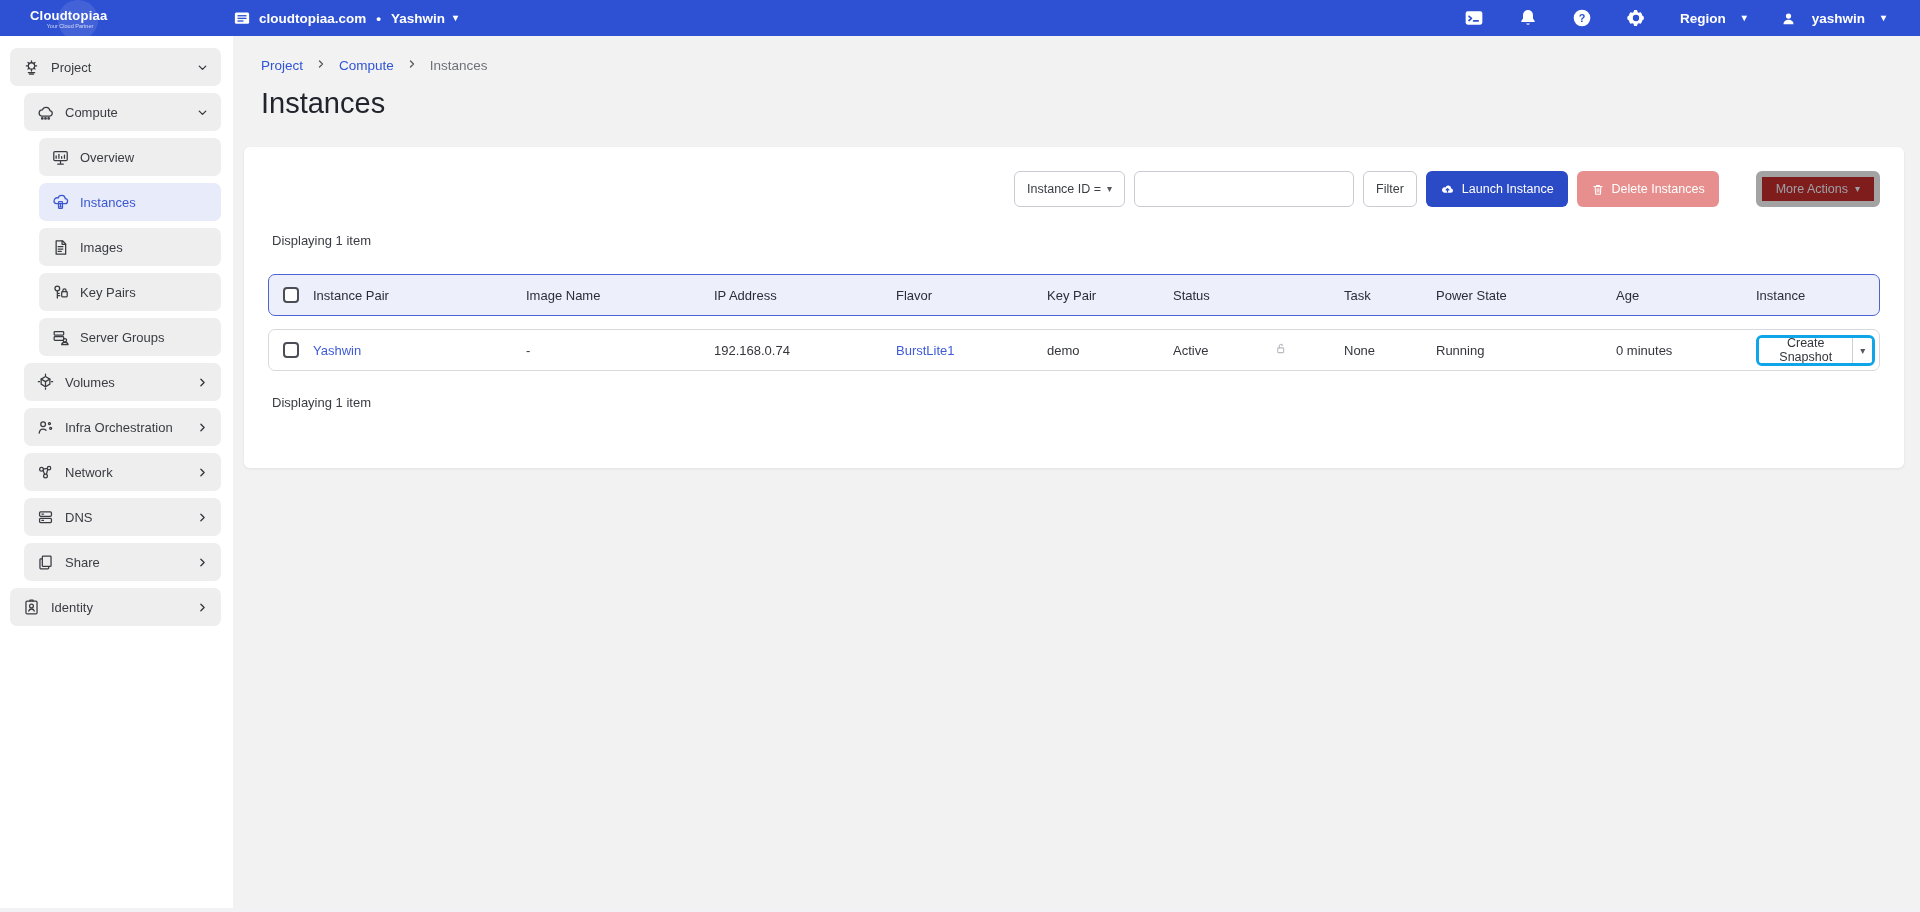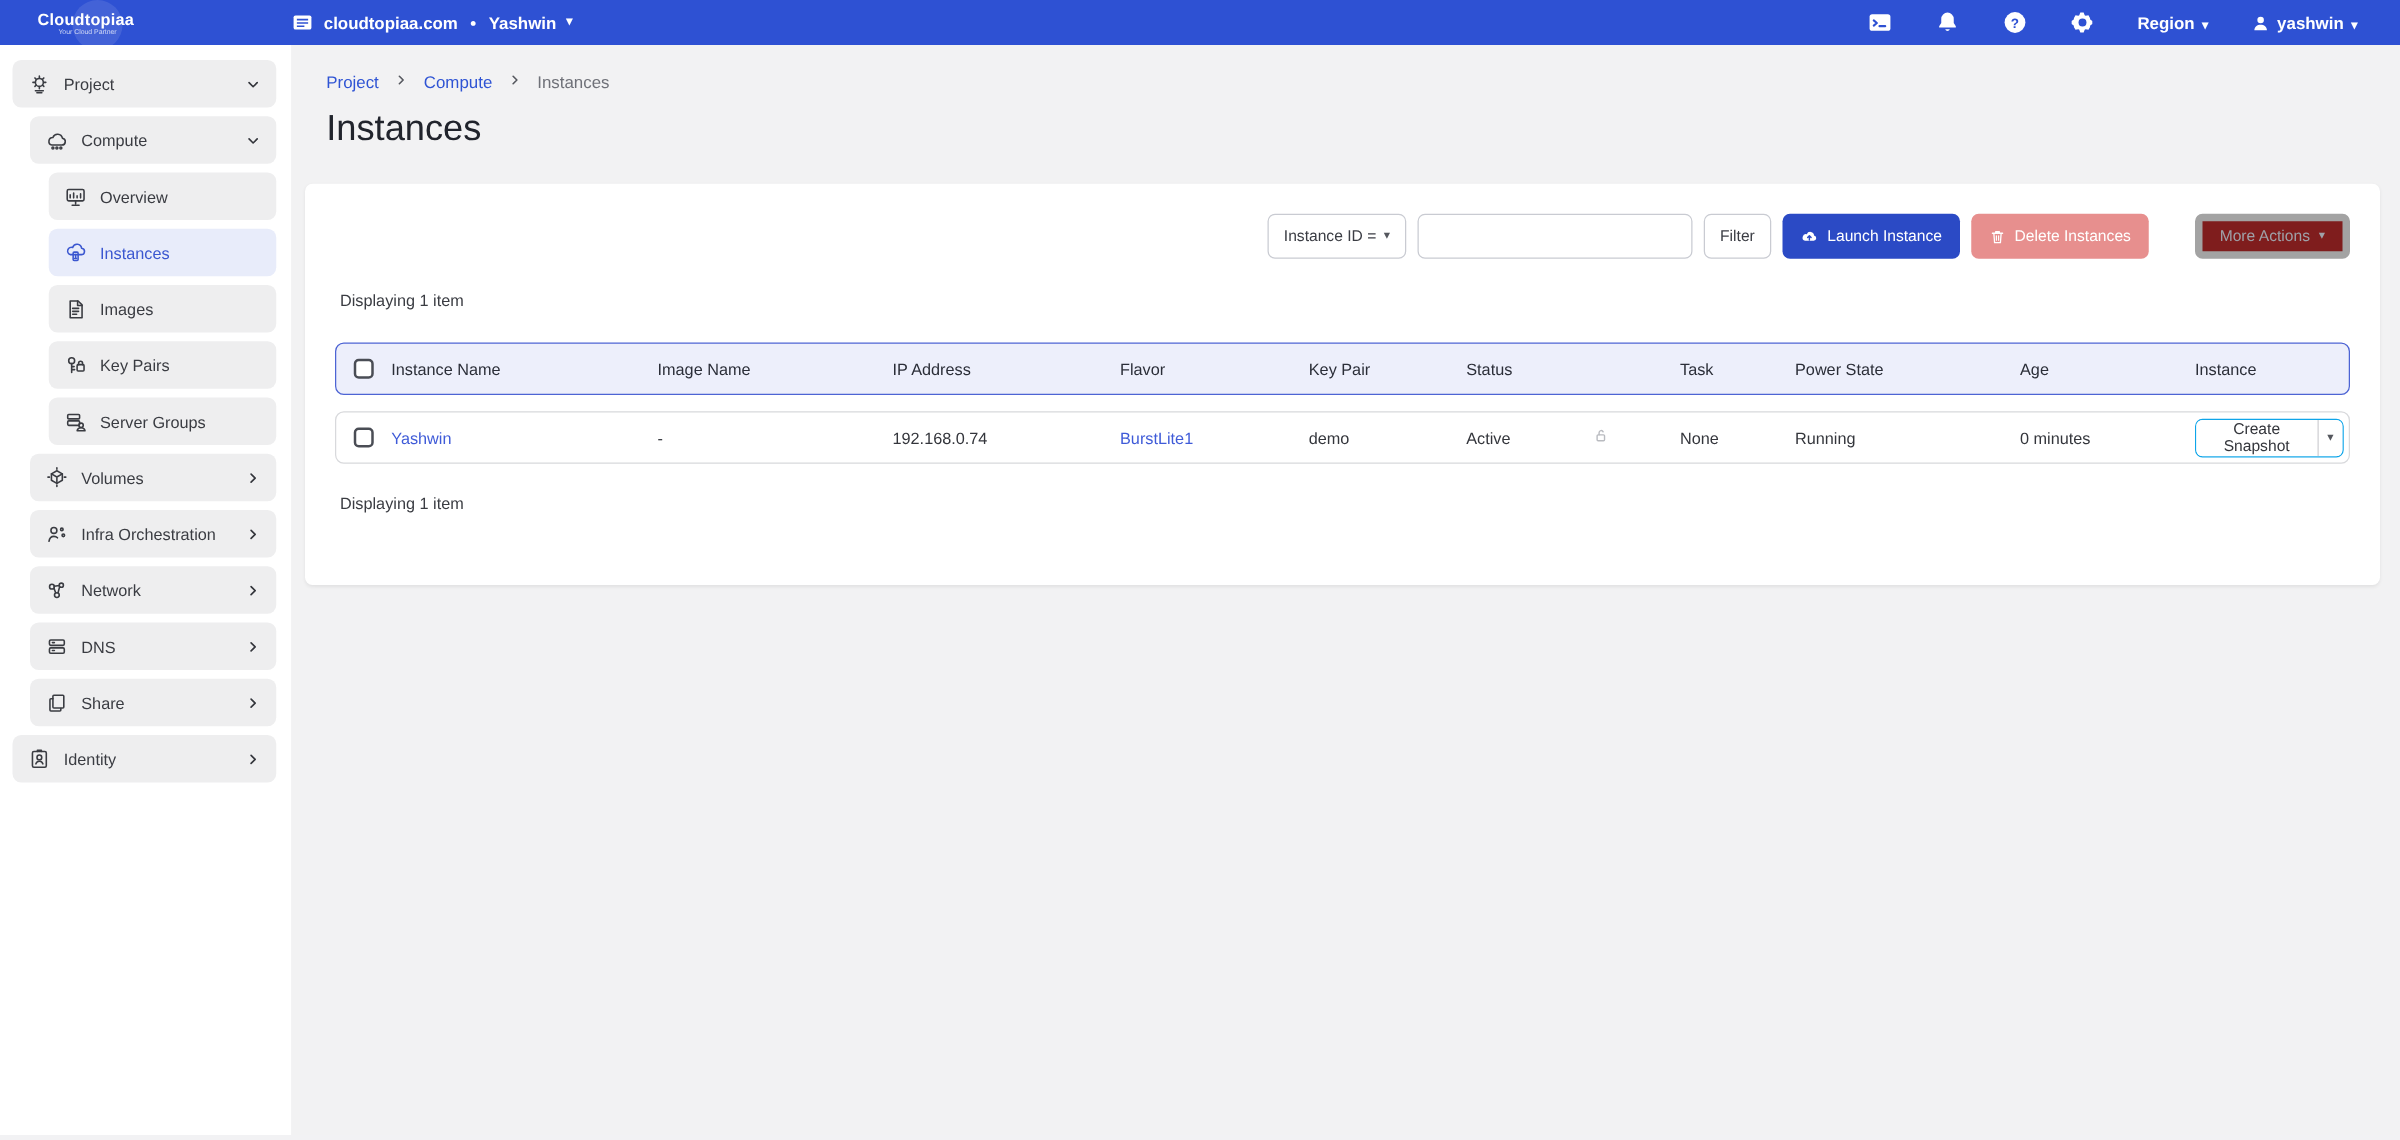--- a/index.html
+++ b/index.html
@@ -10,21 +10,21 @@
   .logo-wrap { width:233px; padding-left:30px; position:relative; }
   .logo-circle { position:absolute; left:58px; top:-8px; width:40px; height:40px; border-radius:50%; background:rgba(255,255,255,.10); }
   .logo-title { font-size:13px; font-weight:bold; letter-spacing:.2px; position:relative; }
   .logo-tag { font-size:5.5px; opacity:.75; text-align:center; position:relative; }
   .nav-context { display:flex; align-items:center; gap:8px; font-size:13.5px; font-weight:bold; cursor:pointer; }
   .nav-context .sep { margin:0 2px; }
   .nav-spacer { flex:1; }
   .nav-icons { display:flex; align-items:center; gap:34px; margin-right:34px; }
   .nav-icon { width:20px; height:20px; cursor:pointer; display:inline-flex; }
   .nav-icon svg { width:100%; height:100%; }
-  .nav-drop { display:flex; align-items:flex-end; gap:6px; font-size:13.5px; font-weight:bold; margin-right:34px; cursor:pointer; }
+  .nav-drop { display:flex; align-items:center; gap:16px; font-size:13.5px; font-weight:bold; margin-right:34px; cursor:pointer; }
   .caret { font-size:10px; line-height:1; }
   .user-icon { width:15px; height:15px; }
 
   
   .shell { display:flex; height:872px; }
   .sidebar { width:233px; background:#ffffff; padding-top:12px; flex-shrink:0; }
   .main { flex:1; background:#f2f2f3; overflow:hidden; }
 
   
   .side-item { height:38px; border-radius:7px; background:#eeeeef; display:flex; align-items:center; gap:10px; padding:0 12px; margin:0 12px 7px 10px; font-size:13px; color:#3a3c42; cursor:pointer; }
@@ -62,21 +62,21 @@
 
   
   .tbl { margin-top:26px; }
   .tgrid { display:grid; grid-template-columns:44px 213px 188px 182px 151px 126px 100px 71px 92px 180px 140px 1fr; align-items:center; }
   .thead { background:#edeffb; border:1.5px solid #4d64d4; border-radius:7px; height:42px; font-size:13px; color:#2b2e38; }
   .trow { background:#fff; border:1px solid #d8d9dc; border-radius:7px; height:42px; margin-top:13px; font-size:13px; color:#34363c; }
   .cb { width:16px; height:16px; border:2px solid #4a4d55; border-radius:4px; margin-left:14px; cursor:pointer; background:#fff; }
   .cell-link { color:#3f5bd8; cursor:pointer; }
   .lock-cell svg { width:15px; height:15px; fill:none; stroke:#b9bbc0; stroke-width:1.8; stroke-linecap:round; stroke-linejoin:round; }
   .actions-cell { justify-self:end; padding-right:4px; display:flex; }
-  .split-btn { display:flex; height:31px; border:1px solid #0ea5e9; border-radius:6px; overflow:hidden; background:#fff;justify-content:flex-end; }
+  .split-btn { display:flex; height:31px; border:3px solid #0ea5e9; border-radius:6px; overflow:hidden; background:#fff;justify-content:flex-end; }
   .split-main { font-size:12.5px; color:#34363c; padding:0 12px; display:flex; align-items:center; cursor:pointer; background:#fff; border:none; font-family:inherit; }
   .split-caret { width:26px; border-left:1px solid #cfd0d4; display:flex; align-items:center; justify-content:center; color:#55575e; font-size:10px; cursor:pointer; background:#fff; }
   .bottom-count { margin-top:24px; }
 </style>
 </head>
 <body>
 
 <div class="navbar">
   <div class="logo-wrap">
     <div class="logo-circle"></div>
@@ -366,21 +366,21 @@
           <span>More Actions</span>
           <span class="caret">▾</span>
         </button>
       </div>
 
       <div class="count-line">Displaying 1 item</div>
 
       <div class="tbl">
         <div class="tgrid thead" id="table-header">
             <div class="cb"></div>
-            <div>Instance Name</div>
+            <div>Instance Pair</div>
             <div>Image Name</div>
             <div>IP Address</div>
             <div>Flavor</div>
             <div>Key Pair</div>
             <div>Status</div>
             <div></div>
             <div>Task</div>
             <div>Power State</div>
             <div>Age</div>
             <div>Instance</div>

